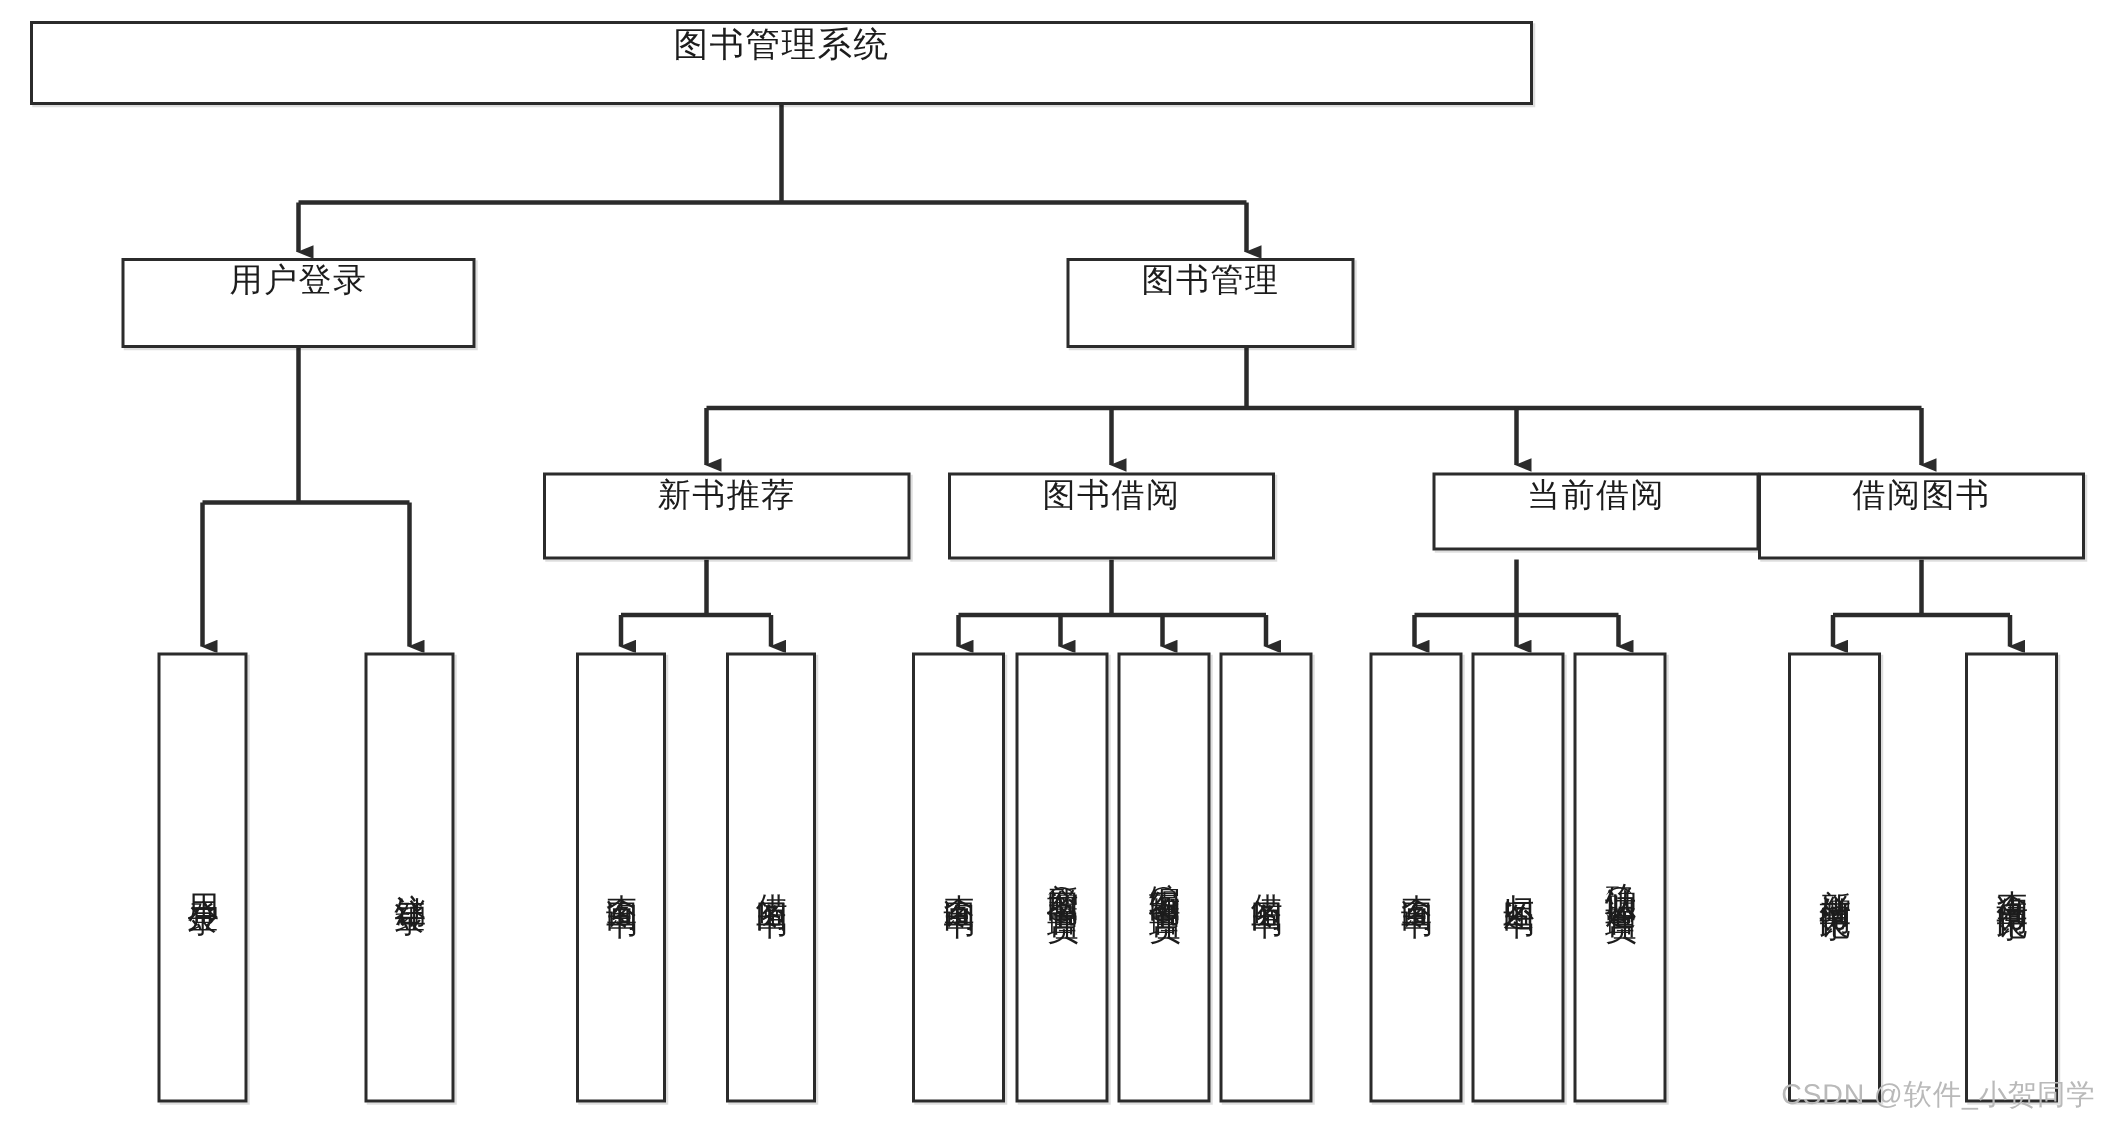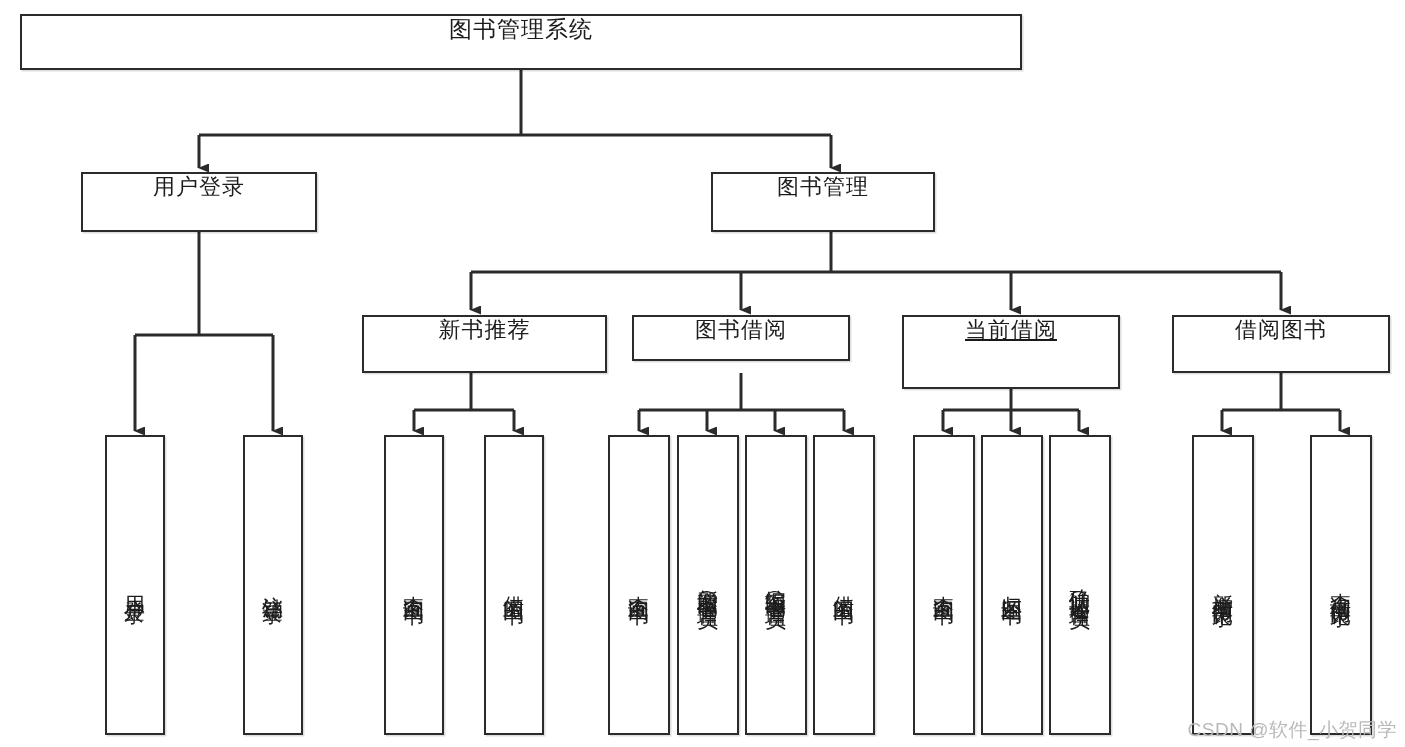--- a/index.html
+++ b/index.html
@@ -132,31 +132,31 @@
     </g>
   </svg>
 
   <div class="node root" style="left:20px; top:14px; width:1002px; height:56px;">
     <span class="node-label">图书管理系统</span>
   </div>
 
   <div class="node level2" style="left:81px; top:172px; width:236px; height:60px;">
     <span class="node-label">用户登录</span>
   </div>
-  <div class="node level2" style="left:711px; top:172px; width:224px; height:60px;">
+  <div class="node level2" style="left:711px; top:172px; width:192px; height:60px;">
     <span class="node-label">图书管理</span>
   </div>
 
   <div class="node level3" style="left:362px; top:315px; width:245px; height:58px;">
     <span class="node-label">新书推荐</span>
   </div>
-  <div class="node level3" style="left:632px; top:315px; width:218px; height:46px;">
+  <div class="node level3" style="left:632px; top:315px; width:218px; height:58px;">
     <span class="node-label">图书借阅</span>
   </div>
-  <div class="node level3" style="left:902px; top:315px; width:218px; height:74px;text-decoration:underline;">
+  <div class="node level3" style="left:955px; top:315px; width:218px; height:52px;">
     <span class="node-label">当前借阅</span>
   </div>
   <div class="node level3" style="left:1172px; top:315px; width:218px; height:58px;">
     <span class="node-label">借阅图书</span>
   </div>
 
   <div class="node vertical" style="left:105px; top:435px; width:60px; height:300px;">
     <span class="node-label">用户登录</span>
   </div>
   <div class="node vertical" style="left:243px; top:435px; width:60px; height:300px;">

